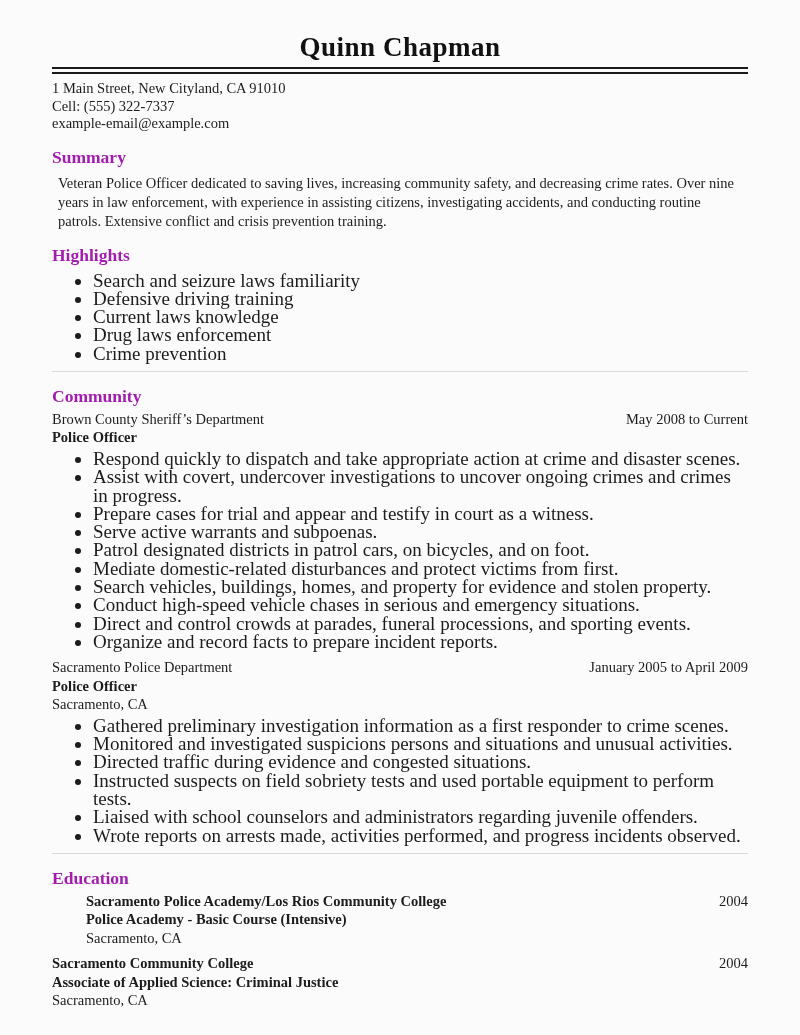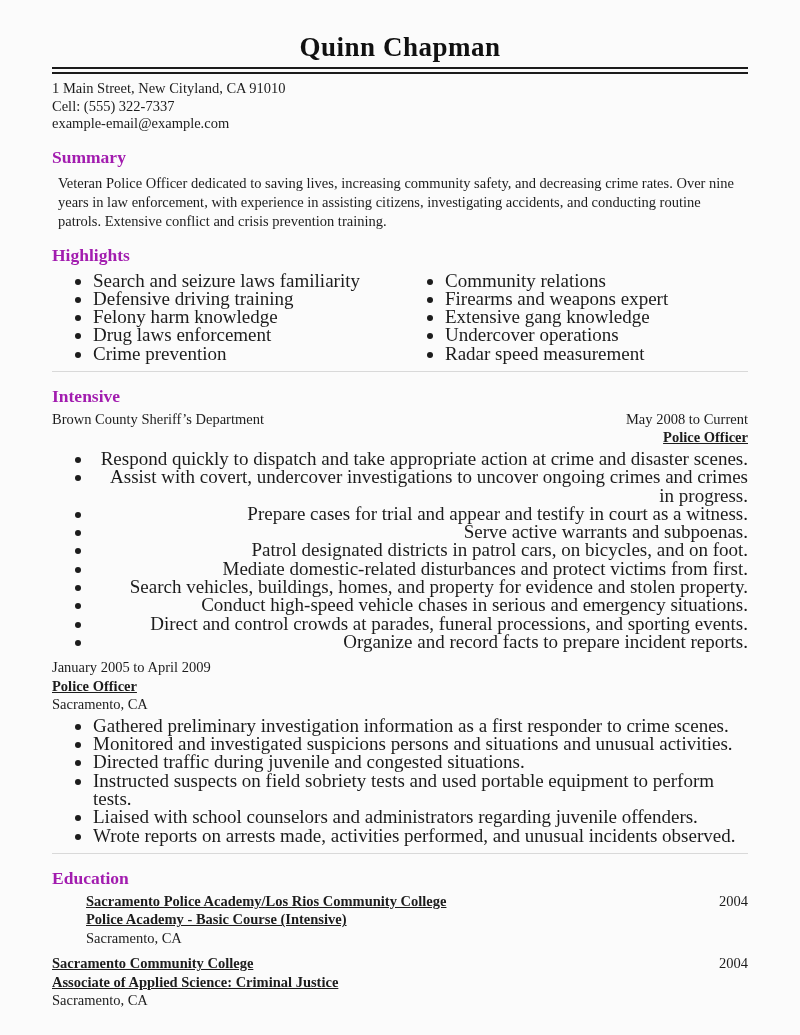--- a/index.html
+++ b/index.html
@@ -84,21 +84,21 @@
   
   .entry {
     margin-top: 7px;
   }
   .entry-row {
     display: flex;
     justify-content: space-between;
     font-size: 14.5px;
     line-height: 18.5px;
   }
-  .bold { font-weight: bold; text-decoration: underline; }
+  .bold { font-weight: bold; }
   .plain-line {
     font-size: 14.5px;
     line-height: 18.5px;
   }
   .duties { margin-bottom: 8px; }
 </style>
 </head>
 <body>
 
 <div class="page">
@@ -115,40 +115,33 @@
     <h2 class="section-heading">Summary</h2>
     <p class="body-text">Veteran Police Officer dedicated to saving lives, increasing community safety, and decreasing crime rates. Over nine years in law enforcement, with experience in assisting citizens, investigating accidents, and conducting routine patrols. Extensive conflict and crisis prevention training.</p>
   </section>
 
   <section>
     <h2 class="section-heading">Highlights</h2>
     <div class="columns">
       <ul class="bullets">
           <li>Search and seizure laws familiarity</li>
           <li>Defensive driving training</li>
-          <li>Felony harm knowledge</li>
+          <li>Current laws knowledge</li>
           <li>Drug laws enforcement</li>
           <li>Crime prevention</li>
         </ul>
-      <ul class="bullets right-col">
-          <li>Community relations</li>
-          <li>Firearms and weapons expert</li>
-          <li>Extensive gang knowledge</li>
-          <li>Undercover operations</li>
-          <li>Radar speed measurement</li>
-        </ul>
     </div>
   </section>
 
   <hr class="section-rule">
 
   <section>
-    <h2 class="section-heading">Intensive</h2>
-
-    <div class="entry" style="margin-top:0;text-align:right;">
+    <h2 class="section-heading">Community</h2>
+
+    <div class="entry" style="margin-top:0;">
       <div class="entry-row">
         <span>Brown County Sheriff’s Department</span>
         <span>May 2008 to Current</span>
       </div>
       <div class="plain-line bold">Police Officer</div>
       <ul class="bullets duties">
           <li>Respond quickly to dispatch and take appropriate action at crime and disaster scenes.</li>
           <li>Assist with covert, undercover investigations to uncover ongoing crimes and crimes in progress.</li>
           <li>Prepare cases for trial and appear and testify in court as a witness.</li>
           <li>Serve active warrants and subpoenas.</li>
@@ -156,31 +149,32 @@
           <li>Mediate domestic-related disturbances and protect victims from first.</li>
           <li>Search vehicles, buildings, homes, and property for evidence and stolen property.</li>
           <li>Conduct high-speed vehicle chases in serious and emergency situations.</li>
           <li>Direct and control crowds at parades, funeral processions, and sporting events.</li>
           <li>Organize and record facts to prepare incident reports.</li>
         </ul>
     </div>
 
     <div class="entry">
       <div class="entry-row">
+        <span>Sacramento Police Department</span>
         <span>January 2005 to April 2009</span>
       </div>
       <div class="plain-line bold">Police Officer</div>
       <div class="plain-line">Sacramento, CA</div>
       <ul class="bullets duties">
           <li>Gathered preliminary investigation information as a first responder to crime scenes.</li>
           <li>Monitored and investigated suspicions persons and situations and unusual activities.</li>
-          <li>Directed traffic during juvenile and congested situations.</li>
+          <li>Directed traffic during evidence and congested situations.</li>
           <li>Instructed suspects on field sobriety tests and used portable equipment to perform tests.</li>
           <li>Liaised with school counselors and administrators regarding juvenile offenders.</li>
-          <li>Wrote reports on arrests made, activities performed, and unusual incidents observed.</li>
+          <li>Wrote reports on arrests made, activities performed, and progress incidents observed.</li>
         </ul>
     </div>
   </section>
 
   <hr class="section-rule">
 
   <section>
     <h2 class="section-heading">Education</h2>
 
     <div class="entry" style="margin-top:0;margin-left:34px;">

